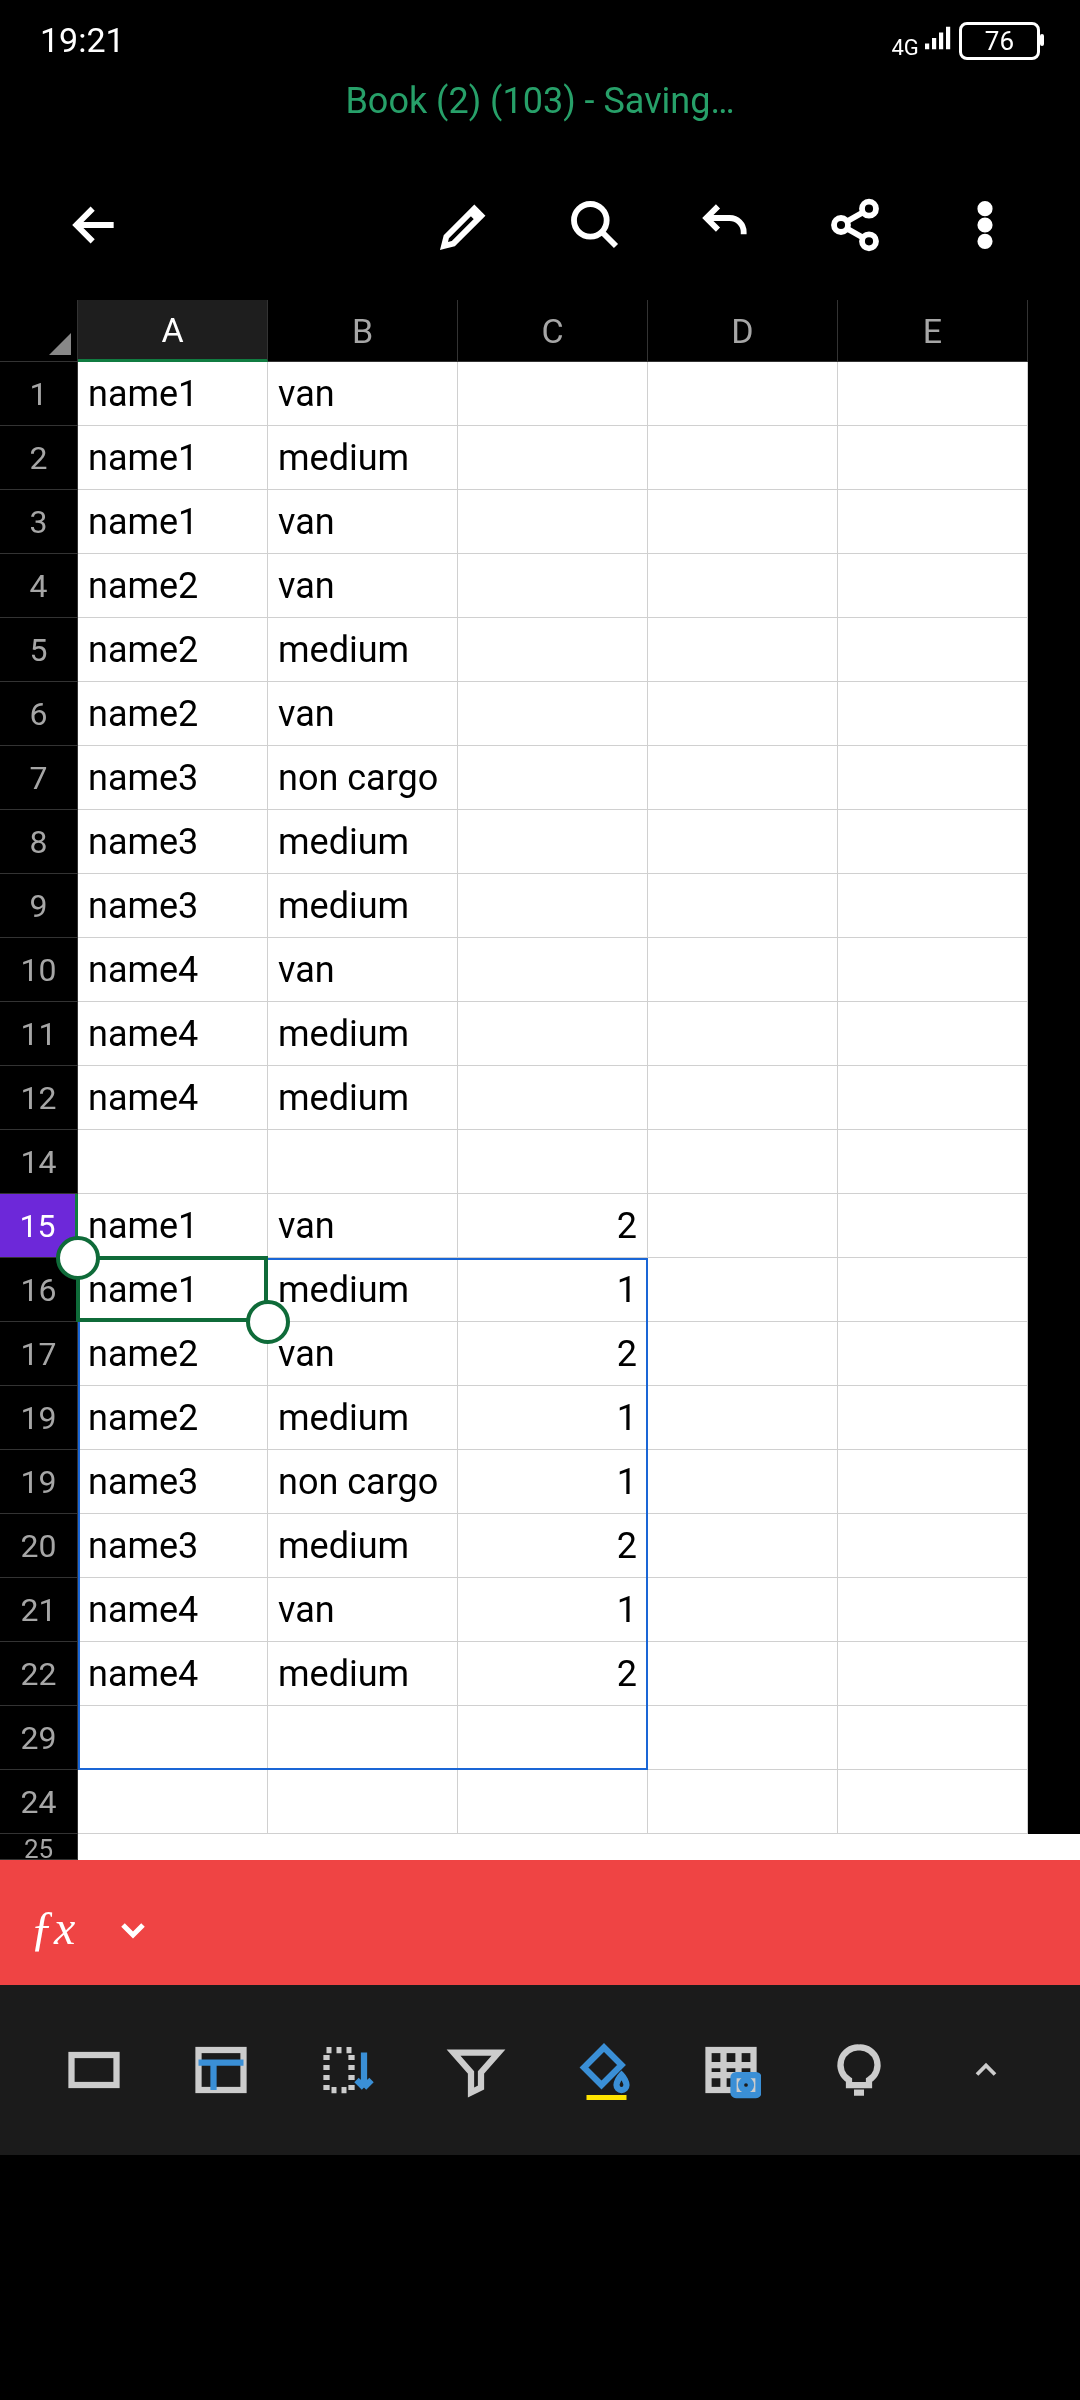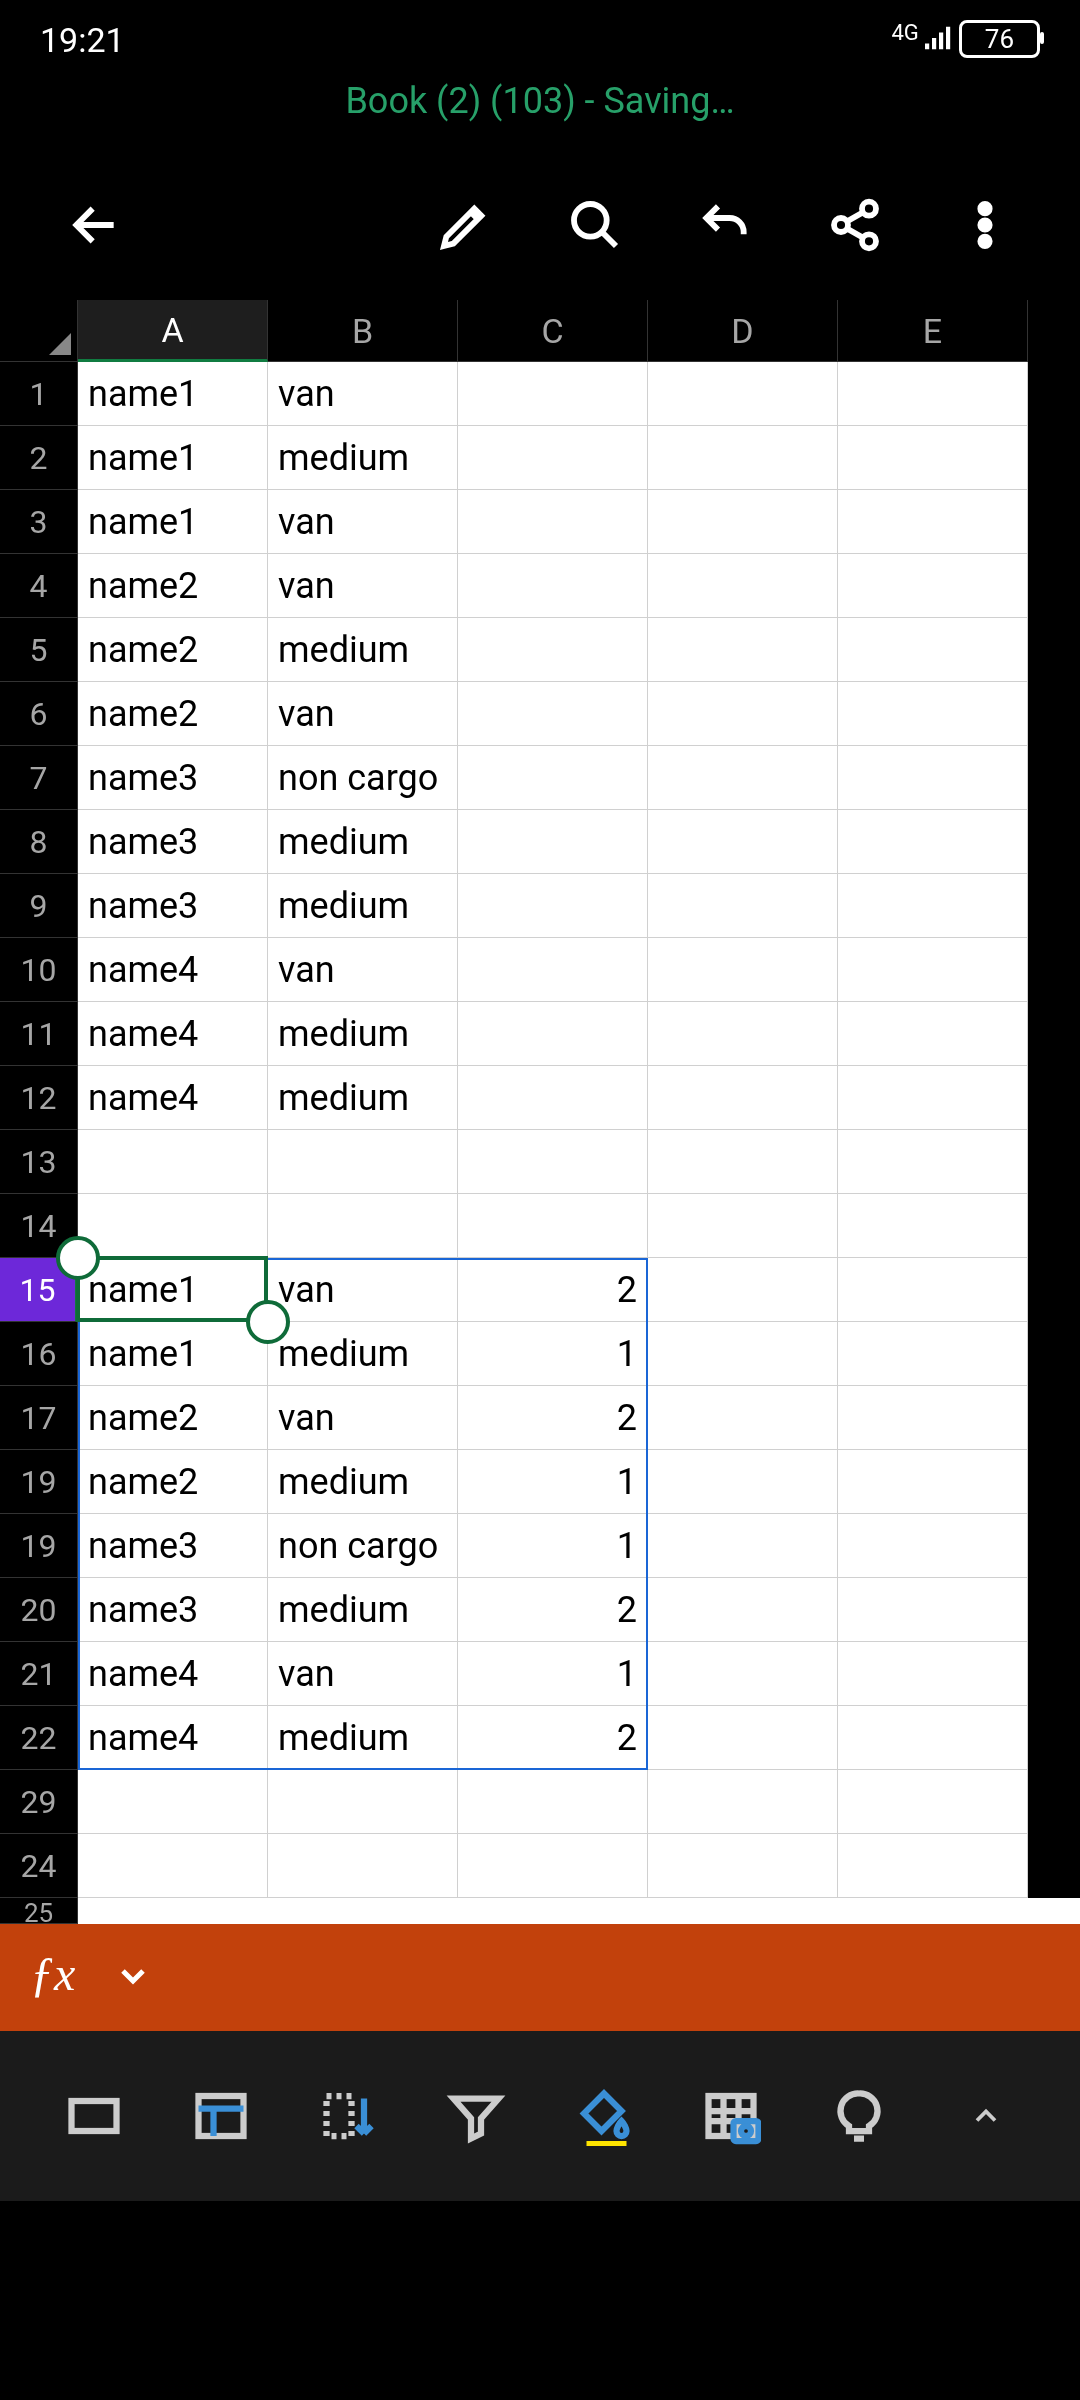--- a/index.html
+++ b/index.html
@@ -1,21 +1,21 @@
 <!DOCTYPE html>
 <html><head>
 <meta charset="utf-8">
 <style>
   * { box-sizing: border-box; margin: 0; padding: 0; }
   html, body { width: 1080px; height: 2400px; background: #000; font-family: -apple-system, "Segoe UI", Roboto, sans-serif; overflow: hidden; }
 
   
   .status-bar { height: 80px; display: flex; align-items: center; justify-content: space-between; padding: 0 40px; color: #fff; font-size: 34px; }
   .status-left { display: flex; align-items: center; gap: 14px; text-align: right; }
-  .status-right { display: flex; align-items: flex-start; gap: 3px; }
+  .status-right { display: flex; align-items: flex-end; gap: 3px; }
   .battery-box { border: 3px solid #fff; border-radius: 8px; padding: 1px 23px; font-size: 26px; position: relative; }
   .battery-box::after { content: ""; position: absolute; right: -7px; top: 9px; width: 4px; height: 12px; background: #fff; border-radius: 2px; }
 
   
   .title-row { height: 70px; text-align: center; color: #27a069; font-size: 36px; }
 
   
   .toolbar { height: 150px; display: flex; align-items: center; padding: 0 40px; gap: 20px; }
   .tool-spacer { flex: 1; }
   .tool-btn { width: 110px; height: 110px; display: flex; align-items: center; justify-content: center; color: #fff; }
@@ -36,21 +36,21 @@
   .row-h.sel { background: #6d28d9; color: #fff; border-right: 3px solid #107c41; }
   .cell { background: #fff; color: #000; font-size: 36px; display: flex; align-items: center; padding: 0 10px; border-right: 1px solid #d0d0d0; border-bottom: 1px solid #d0d0d0; overflow: hidden; white-space: nowrap; }
   .cell.num { justify-content: flex-end; }
 
   .grid-wrap { position: relative; }
   .sel-green { position: absolute; border: 4px solid #0f6b39; pointer-events: none; }
   .sel-blue  { position: absolute; border: 2px solid #1a66d6; pointer-events: none; }
   .handle { position: absolute; width: 44px; height: 44px; border: 4px solid #0f6b39; background: #fff; border-radius: 50%; pointer-events: none; }
 
   
-  .formula-bar { background: #c2410c; color: #fff; position: relative; padding: 14px 30px 30px 30px; }
+  .formula-bar { background: #ef4444; color: #fff; position: relative; padding: 32px 30px 30px 30px; }
   .fx-row { display:flex; align-items:flex-start; gap: 28px;}
   .fx-label { font-family: "Times New Roman", serif; font-style: italic; font-size: 48px; padding-top:8px;}
   .fx-text { font-size: 46px; line-height: 90px; flex:1; word-break: break-all; }
   .fx-text .hl { background: #4d4d4d; padding: 2px 6px; }
   .fx-expand { width:60px; display:flex; align-items:flex-start; justify-content:center; padding-top:18px;}
   .fx-expand svg{ width:40px; height:40px; stroke:#fff; fill:none; stroke-width:3;}
 
   
   .bottom-tools { height: 170px; background: #1b1b1b; display: flex; align-items: center; justify-content: space-around; padding: 0 30px; }
   .bt { width: 90px; height: 90px; display: flex; align-items: center; justify-content: center; }
@@ -233,28 +233,20 @@
         </div>
         <div class="row">
           <div class="row-h">12</div>
           <div class="cell w-a">name4</div>
           <div class="cell w-b">medium</div>
           <div class="cell w-c"></div>
           <div class="cell w-d"></div>
           <div class="cell w-e"></div>
         </div>
         <div class="row">
-          <div class="row-h">13</div>
-          <div class="cell w-a"></div>
-          <div class="cell w-b"></div>
-          <div class="cell w-c"></div>
-          <div class="cell w-d"></div>
-          <div class="cell w-e"></div>
-        </div>
-        <div class="row">
           <div class="row-h">14</div>
           <div class="cell w-a"></div>
           <div class="cell w-b"></div>
           <div class="cell w-c"></div>
           <div class="cell w-d"></div>
           <div class="cell w-e"></div>
         </div>
         <div class="row">
           <div class="row-h sel">15</div>
           <div class="cell w-a">name1</div>

